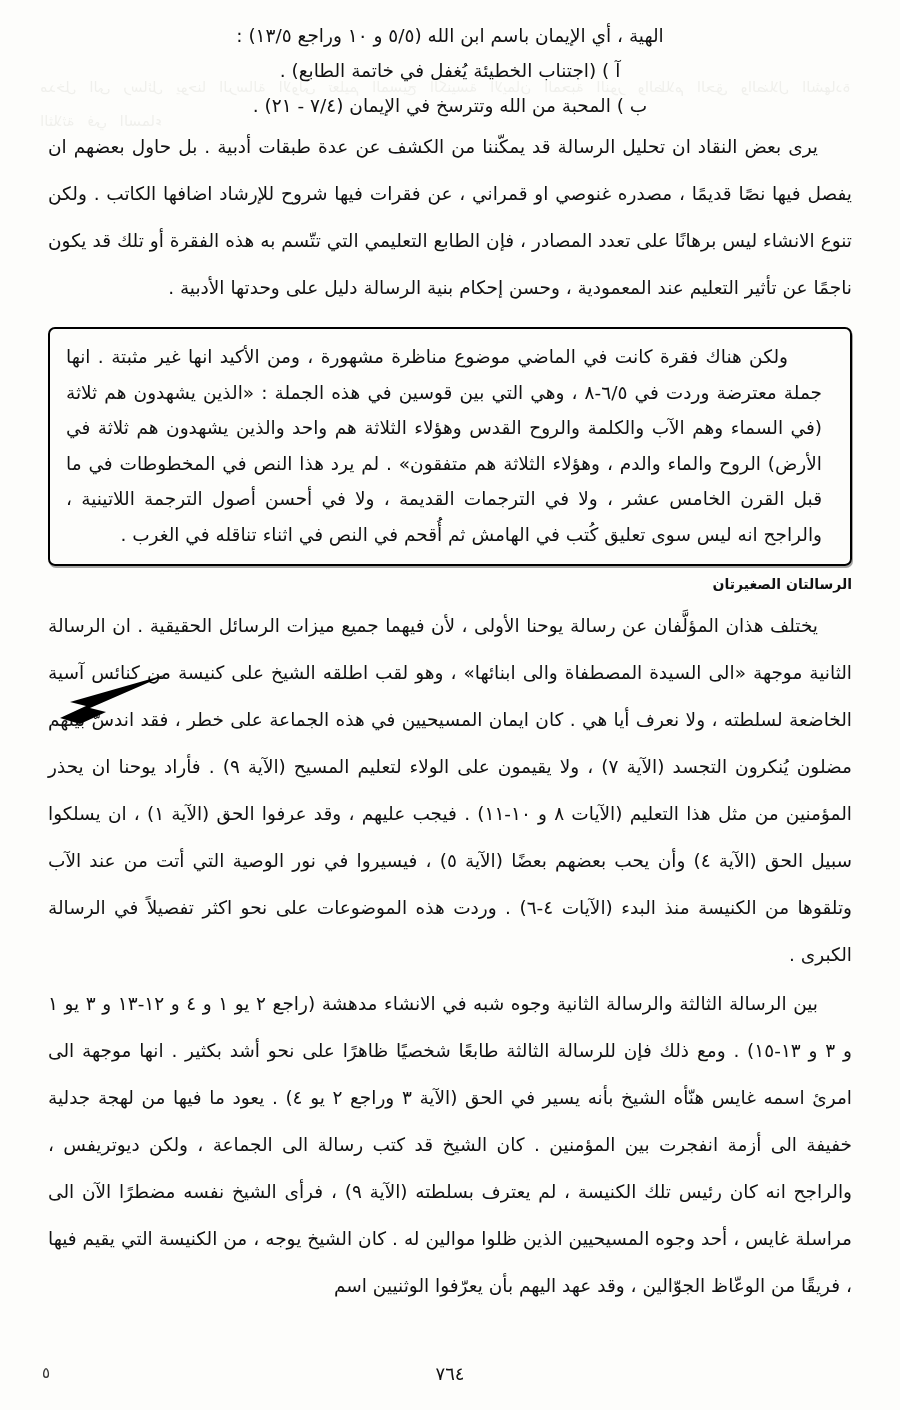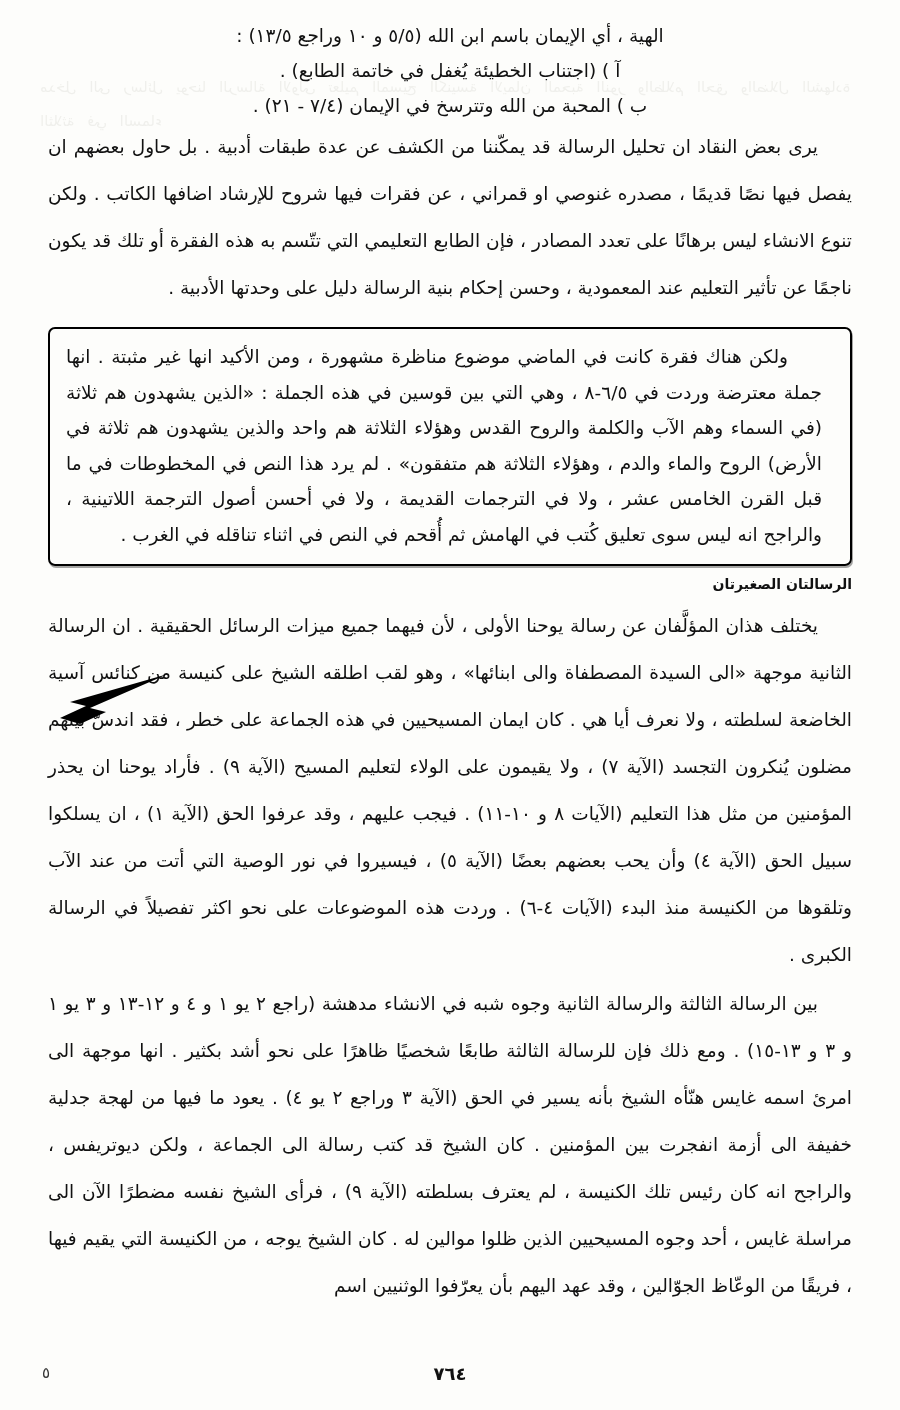--- a/index.html
+++ b/index.html
@@ -89,21 +89,20 @@
     width: 120px;
     height: 60px;
   }
   .footer {
     position: absolute;
     left: 0; right: 0;
     bottom: 26px;
     text-align: center;
     font-size: 18px;
     letter-spacing: 1px;
-    font-weight: bold;
   }
   .folio-mark {
     position: absolute;
     left: 42px;
     bottom: 28px;
     font-size: 15px;
     color: #333;
   }
 </style>
 </head>

